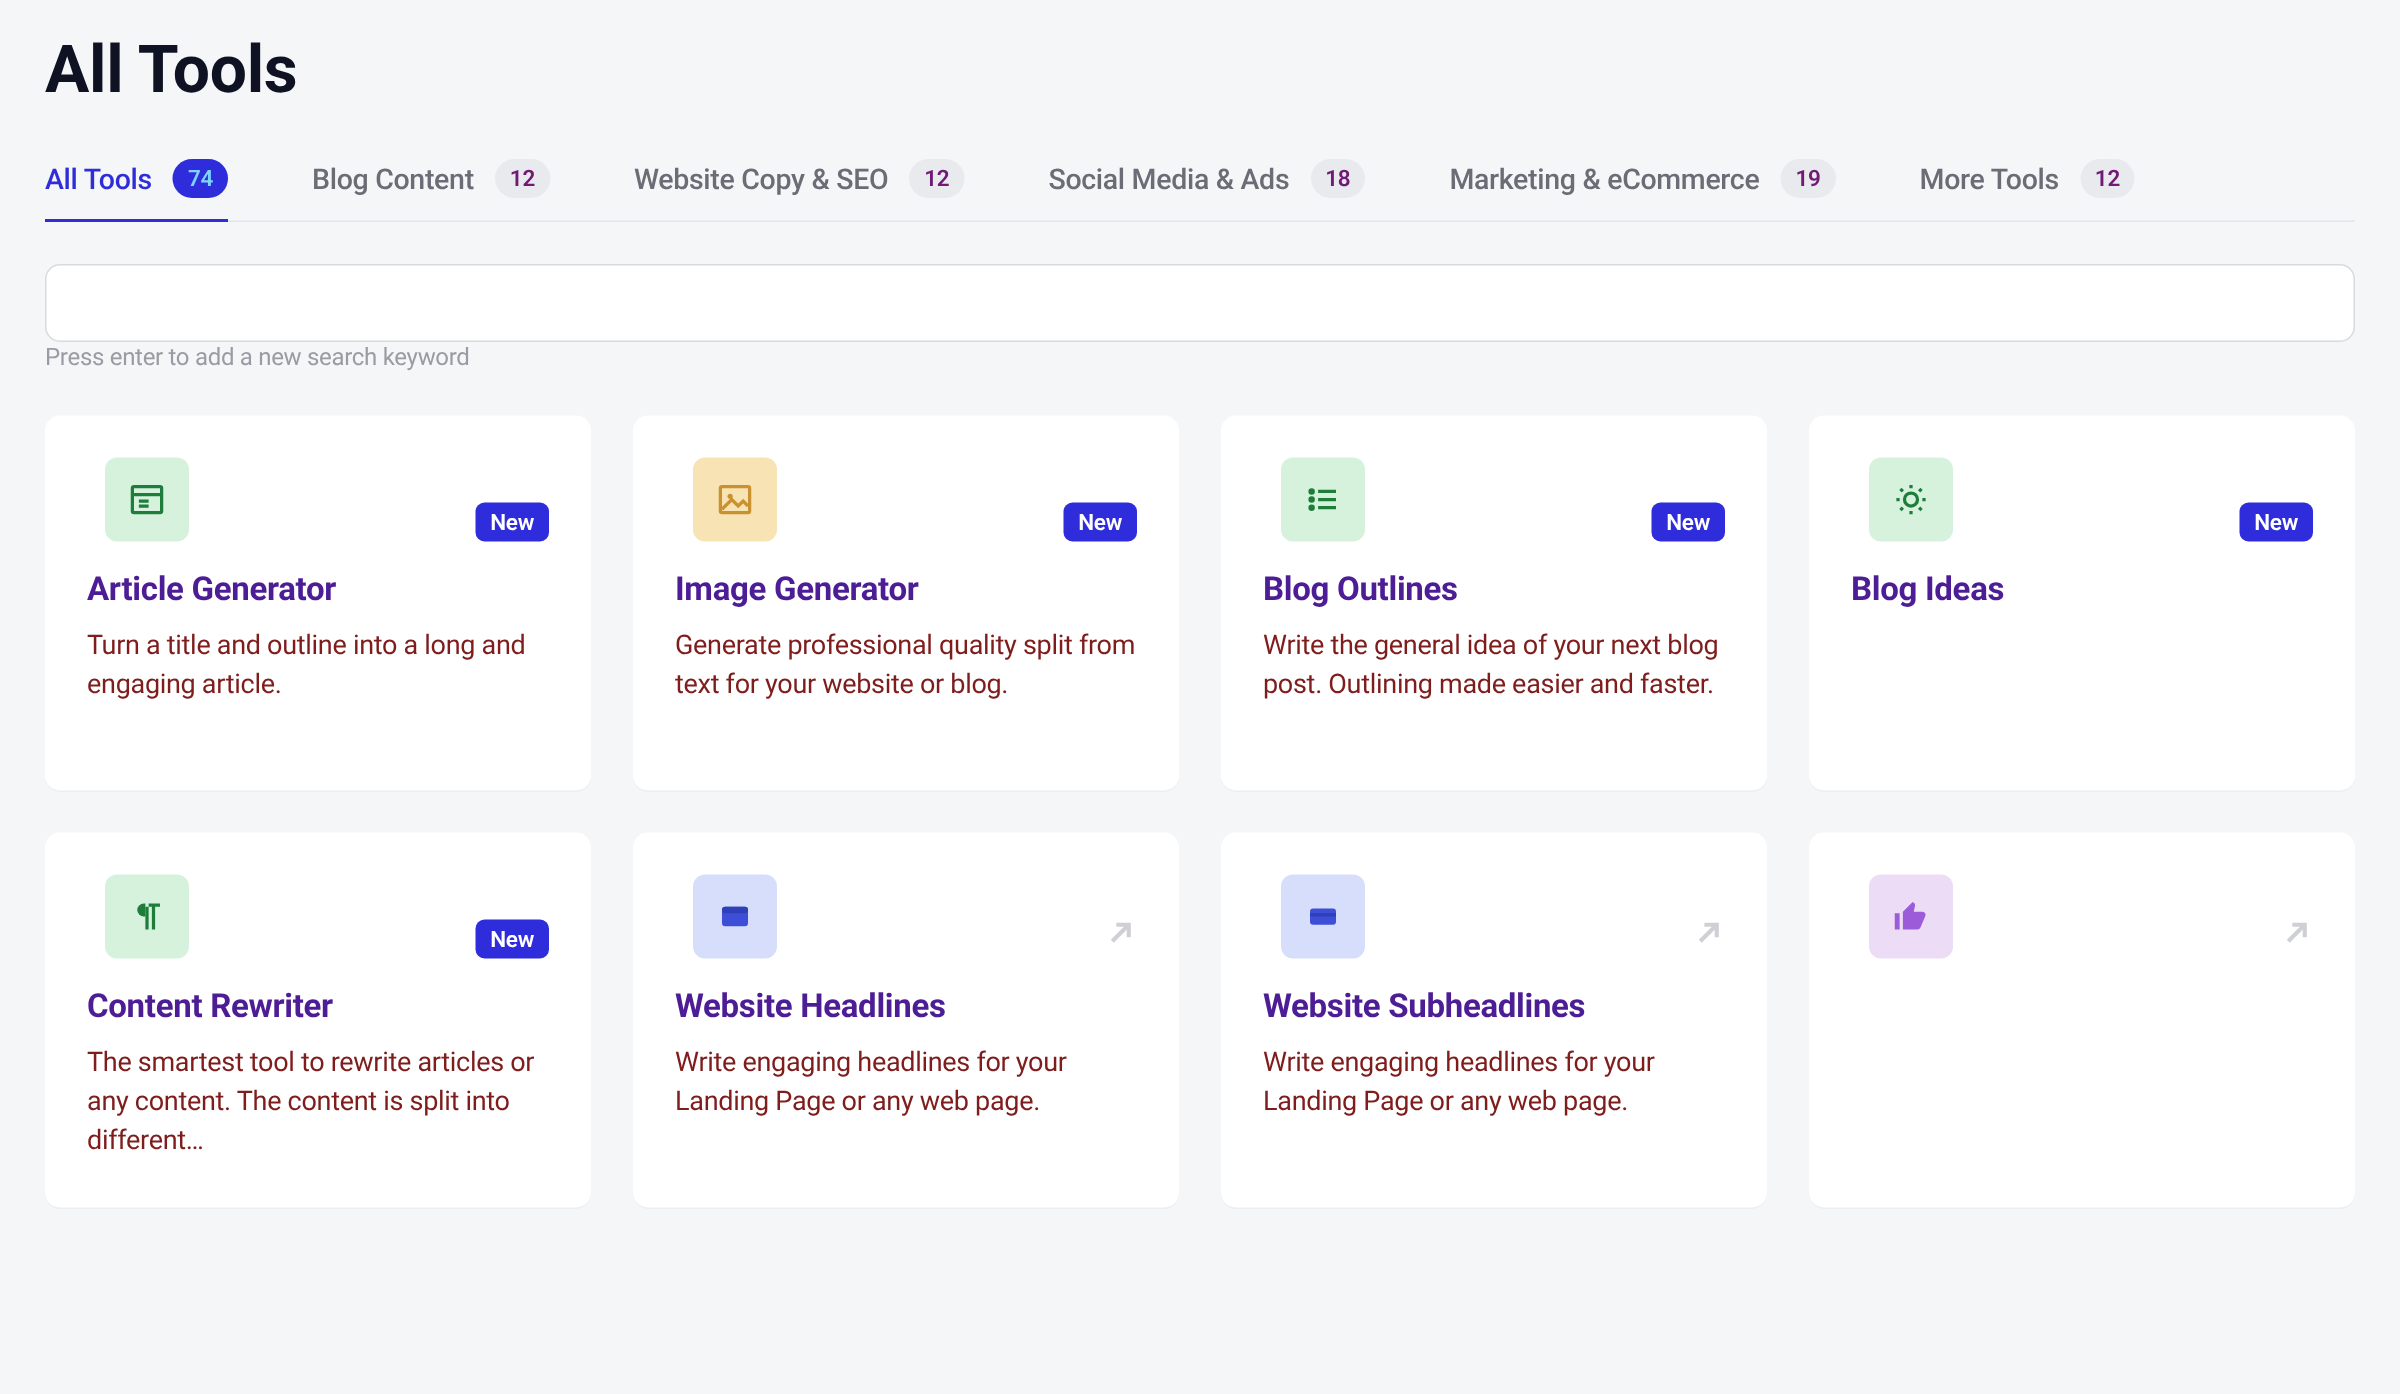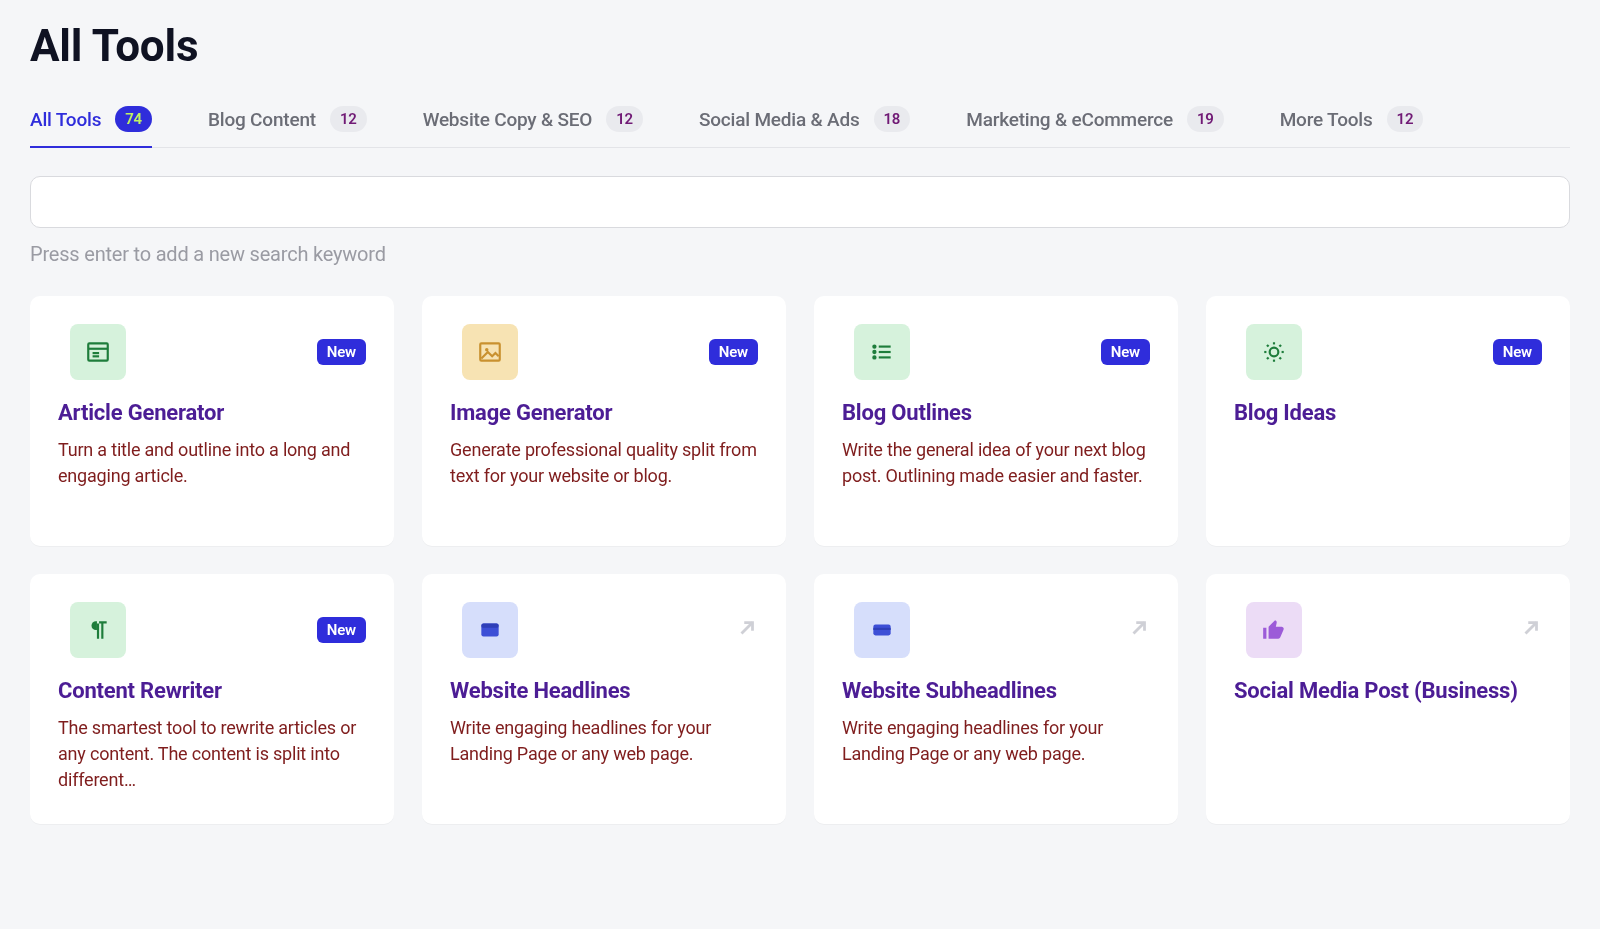--- a/index.html
+++ b/index.html
@@ -38,53 +38,53 @@
     justify-content: center;
     min-width: 34px;
     height: 26px;
     padding: 0 10px;
     border-radius: 13px;
     background: #e9eaee;
     color: #701a75;
     font-size: 15px;
     font-weight: 600;
   }
-  .tab.active .badge { background: #2f2ddb; color: #bef264; }
+  .tab.active .badge { background: #2f2ddb; color: #7dd3fc; }
   .search-wrap { margin-top: 28px; }
   .search-input {
     width: 100%;
     height: 52px;
     border: 1px solid #d9dade;
     background: #fff;
     border-radius: 10px;
     padding: 0 16px;
     font-size: 17px;
     outline: none;
   }
-  .search-hint { color: #9a9ba3; font-size: 20px; margin-top: 14px; }
+  .search-hint { color: #9a9ba3; font-size: 16px; margin-top: 0; }
   .grid {
     margin-top: 30px;
     display: grid;
     grid-template-columns: repeat(4, 1fr);
     gap: 28px;
   }
   .card {
     background: #fff;
     border-radius: 10px;
     padding: 28px 28px 28px 28px;
     box-shadow: 0 1px 0 rgba(0,0,0,0.03);
     display: flex;
     flex-direction: column;
     cursor: pointer;
     min-height: 250px;
   }
   .card-top {
     display: flex;
     justify-content: space-between;
-    align-items: center;
+    align-items: flex-end;
     margin-bottom: 20px;
     margin-left: 12px;
   }
   .iconbox {
     width: 56px; height: 56px; border-radius: 8px;
     display: flex; align-items: center; justify-content: center;
     font-size: 24px;
   }
   .iconbox.green  { background: #d6f2dc; color: #1e7d3b; }
   .iconbox.yellow { background: #f7e3b3; color: #c9912f; }
@@ -270,16 +270,15 @@
             <path d="M2 20h3V10H2v10zm19-9c0-1.1-.9-2-2-2h-5.3l.8-3.8v-.3c0-.4-.2-.8-.4-1.1L13 3l-6 6v11h9c.8 0 1.5-.5 1.8-1.2l2.9-6.8c.1-.3.2-.6.2-.9v-1.1z"></path>
           </svg>
       </div>
       <span class="arrow-icon">
         <svg width="22" height="22" viewBox="0 0 24 24" fill="none" stroke="currentColor" stroke-width="3">
             <line x1="6" y1="18" x2="18" y2="6"></line>
             <polyline points="9 6 18 6 18 15"></polyline>
           </svg>
       </span>
     </div>
-    <div class="card-title">Social Media Post (Business)</div>
   </div>
 
 </div>
 
 </body></html>

